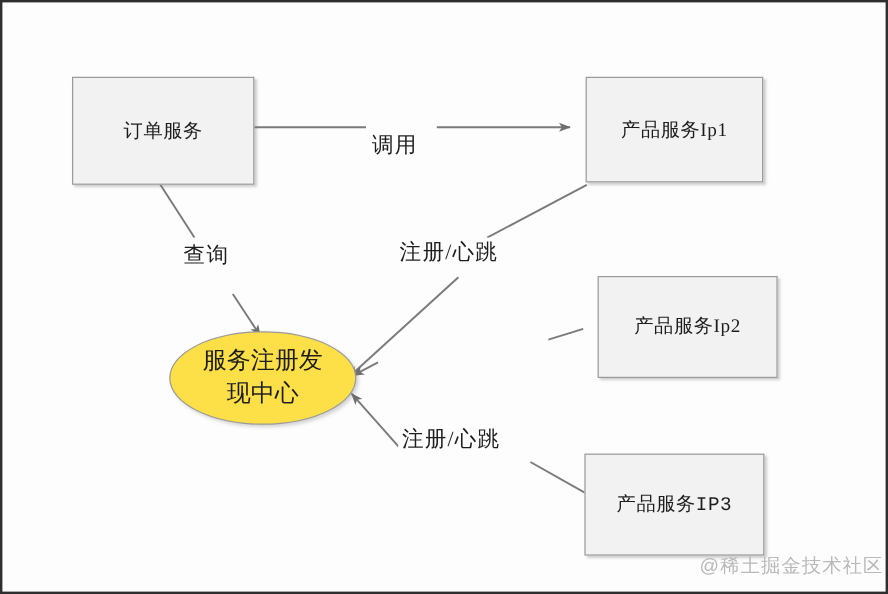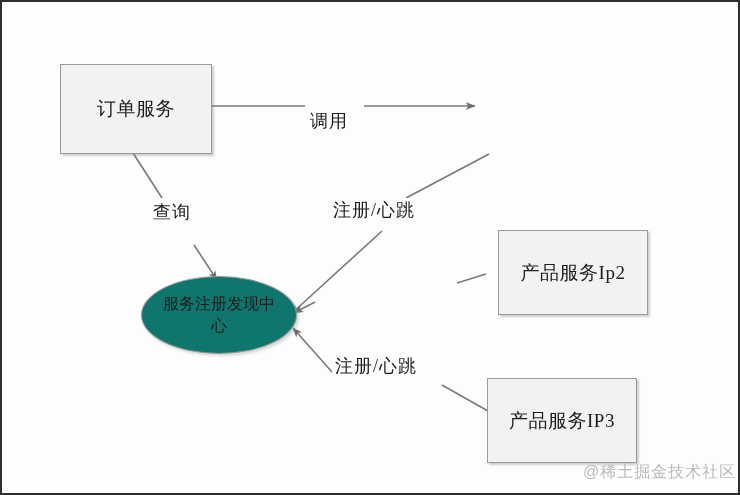--- a/index.html
+++ b/index.html
@@ -29,36 +29,36 @@
   .node-box {
     position: absolute;
     box-sizing: border-box;
     background: #f2f2f2;
     border: 1px solid #9a9a9a;
     box-shadow: 2px 2px 2px rgba(120,120,120,0.35);
     display: flex;
     align-items: center;
     justify-content: center;
     color: #1d1d1d;
-    font-size: 19px;
+    font-size: 16px;
     letter-spacing: 0.5px;
     white-space: nowrap;
   }
   .node-ellipse {
     position: absolute;
     box-sizing: border-box;
-    background: #0f766e;
+    background: #fde047;
     border: 1px solid #9a9a9a;
     border-radius: 50%;
     display: flex;
     align-items: center;
     justify-content: center;
     text-align: center;
     color: #1d1d1d;
-    font-size: 16px;
+    font-size: 20px;
     line-height: 1.35;
     box-shadow: 2px 2px 3px rgba(120,120,120,0.3);
   }
   .edge-label {
     position: absolute;
     background: #fdfdfd;
     color: #1d1d1d;
     font-size: 18px;
     letter-spacing: 1px;
     white-space: nowrap;
@@ -112,26 +112,29 @@
   </svg>
 
   <div class="node-box" style="left:58px; top:62px; width:152px; height:90px;">
     <span>订单服务</span>
   </div>
 
   <div class="node-ellipse" style="left:139px; top:274px; width:156px; height:78px;">
     <span style="display:block; width:112px;">服务注册发现中心</span>
   </div>
 
+  <div class="node-box" style="left:486px; top:62px; width:148px; height:88px;">
+    <span>产品服务Ip1</span>
+  </div>
 
   <div class="node-box" style="left:484px; top:228px; width:150px; height:85px;margin-left:12px;">
     <span>产品服务Ip2</span>
   </div>
 
-  <div class="node-box" style="left:485px; top:376px; width:150px; height:85px;">
+  <div class="node-box" style="left:485px; top:376px; width:150px; height:85px;font-family:Liberation Mono, monospace;">
     <span>产品服务IP3</span>
   </div>
 
   <div class="edge-label" style="left:305px; top:107px;">调用</div>
 
   <div class="edge-label" style="left:148px; top:198px;">查询</div>
 
   <div class="edge-label" style="left:328px; top:196px;">注册/心跳</div>
 
 

